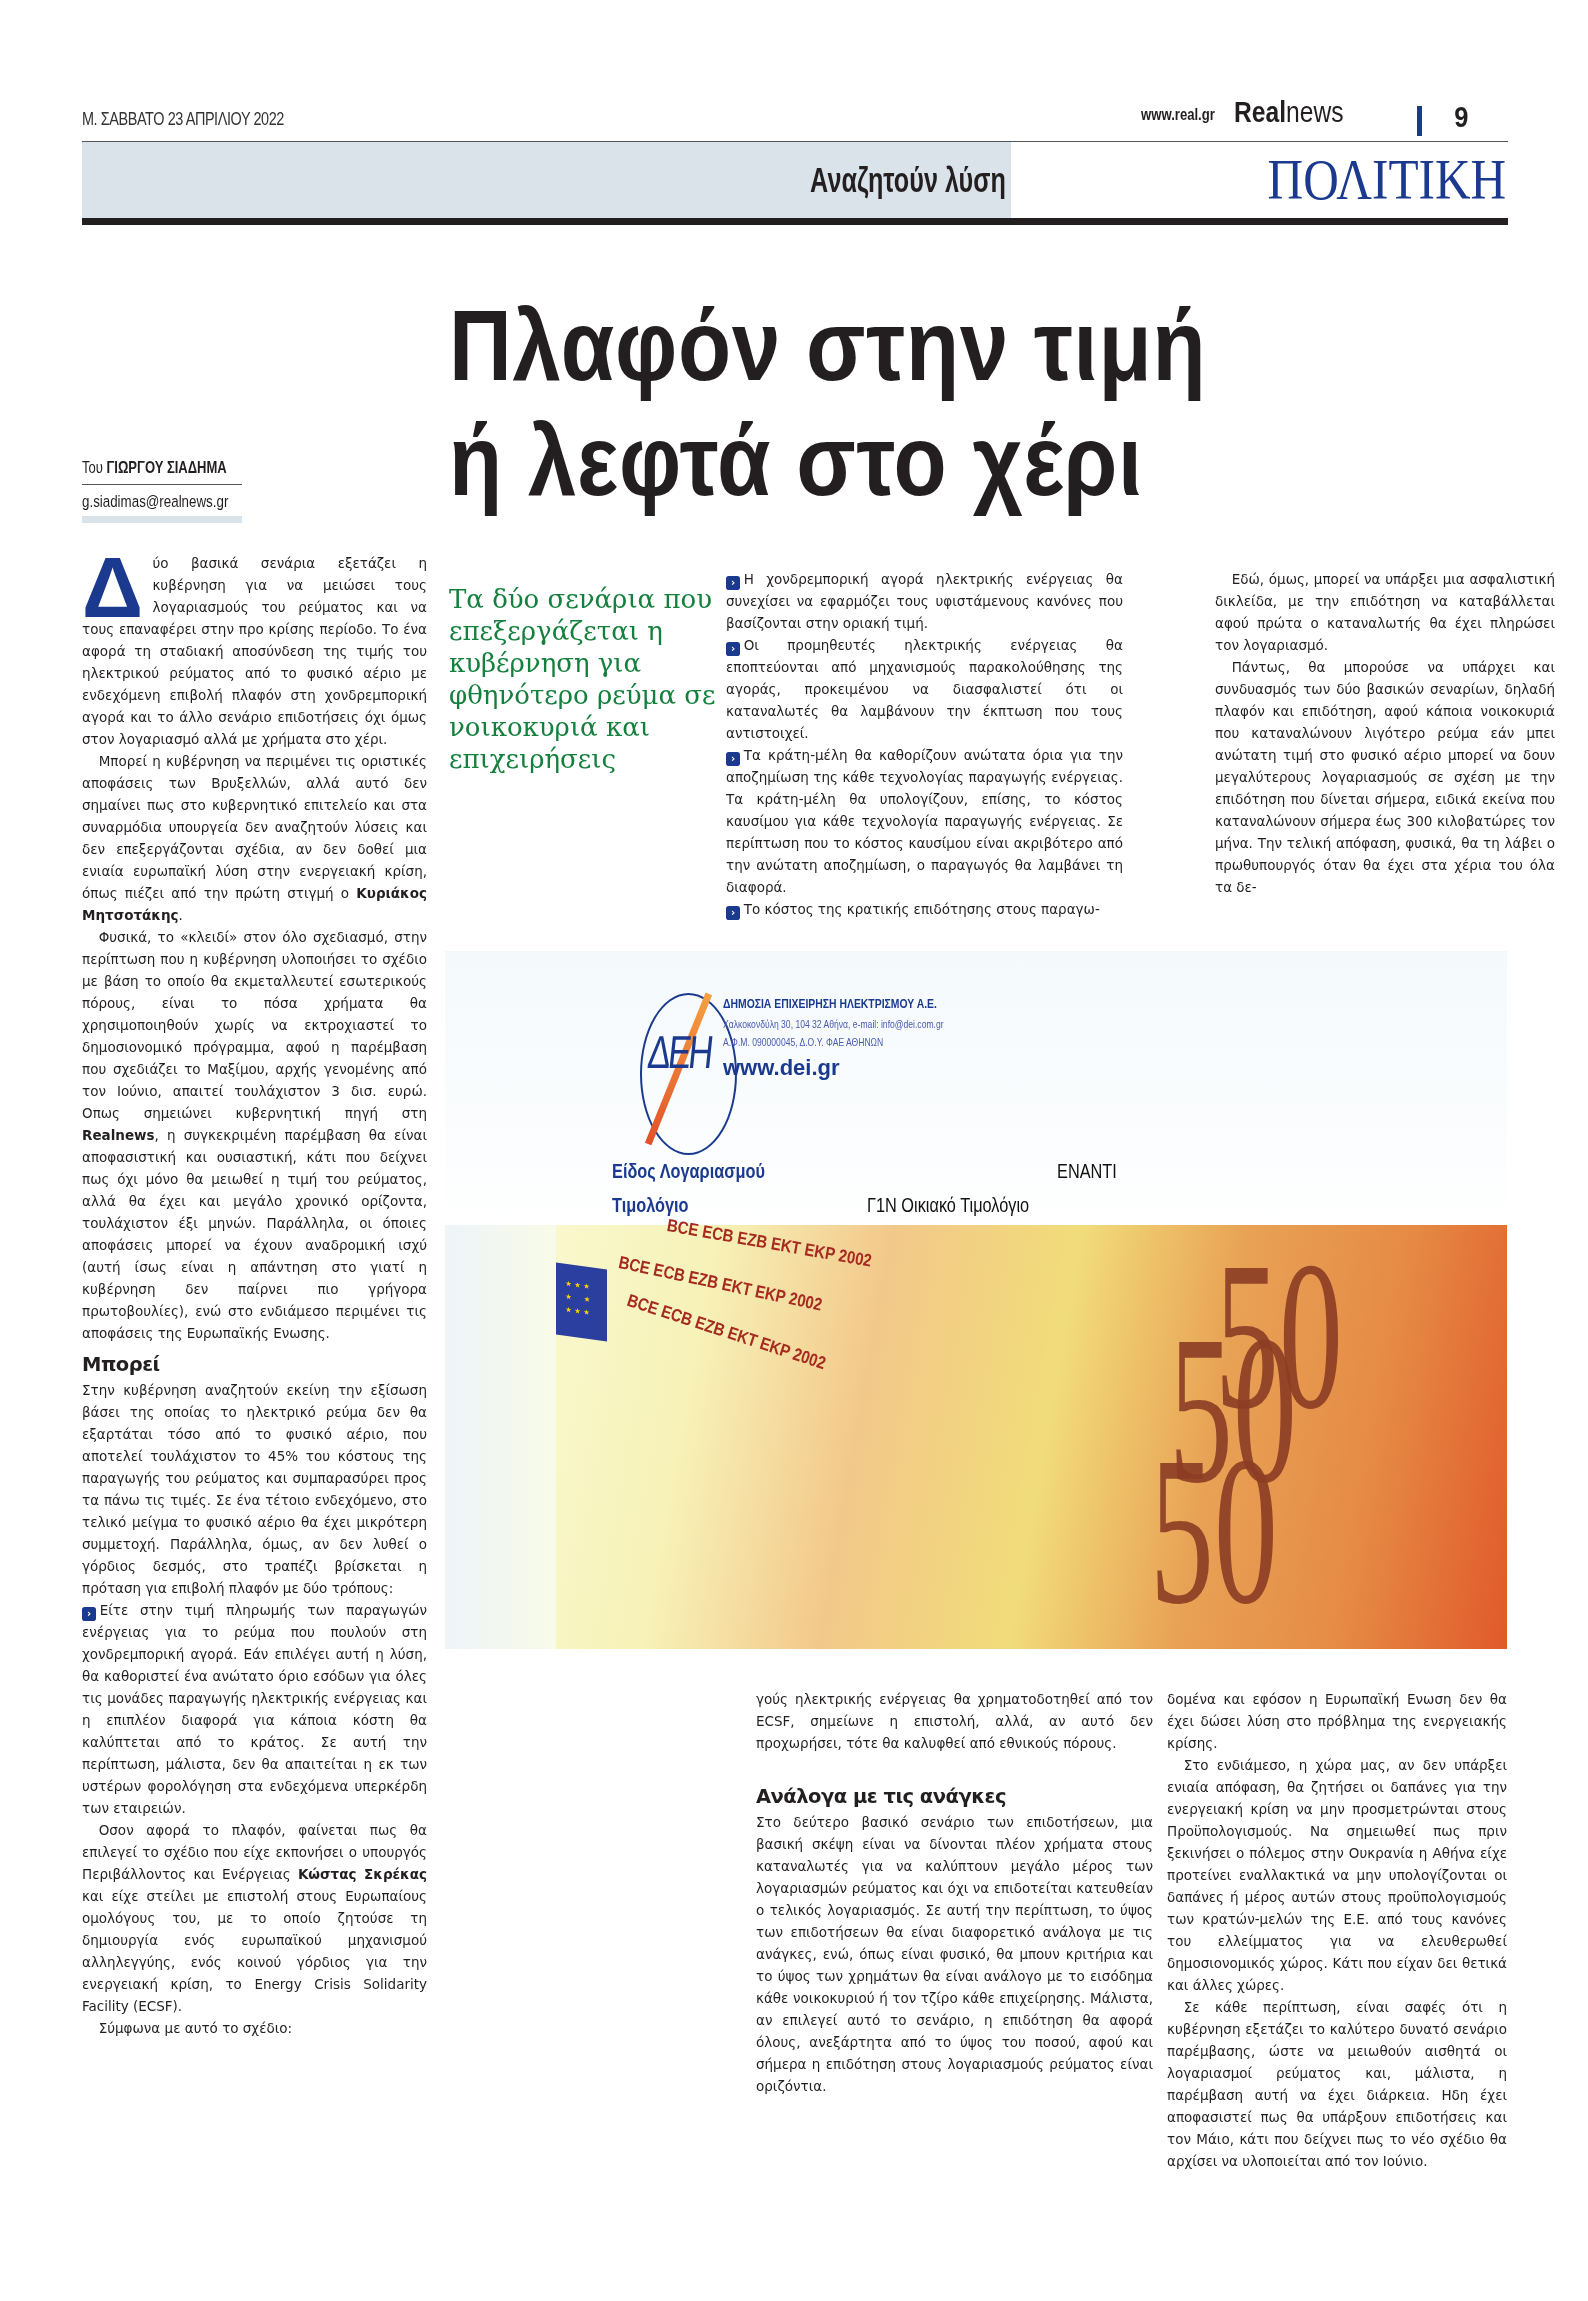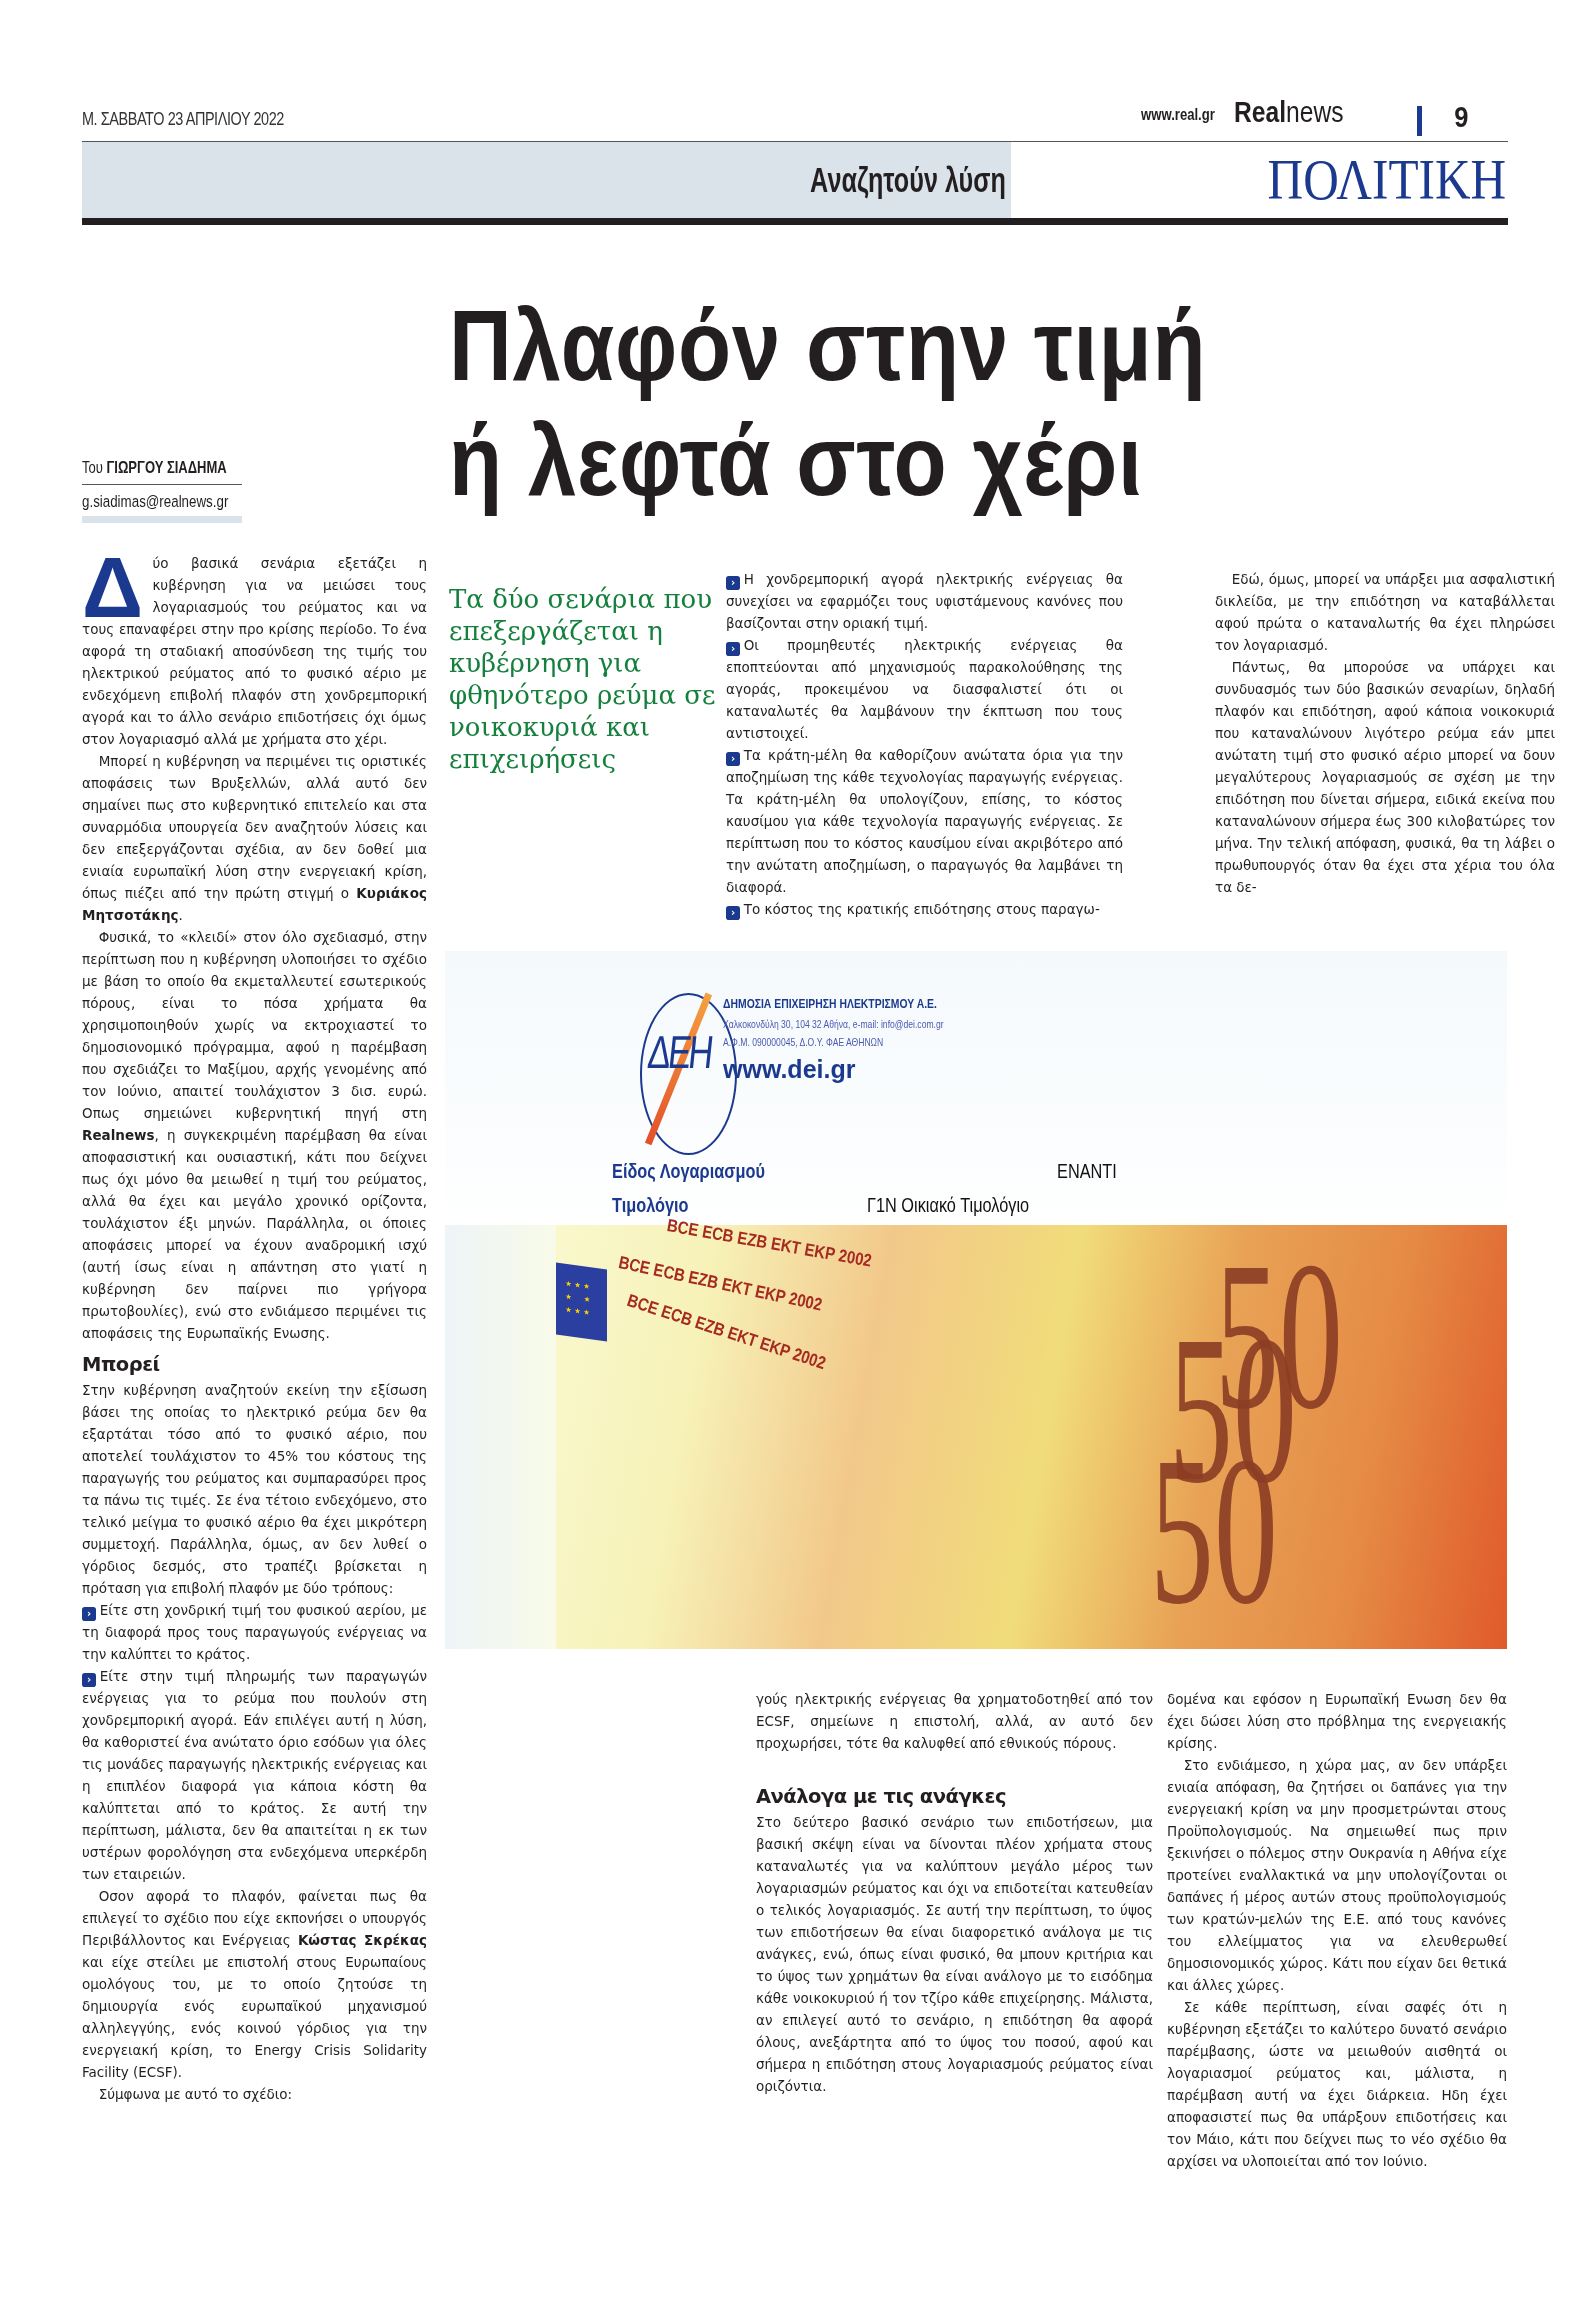--- a/index.html
+++ b/index.html
@@ -39,21 +39,21 @@
   .pull { left:449px; top:583px; width:278px; font-family:"DejaVu Serif",serif; font-size:26px; line-height:32px; color:#15803d; }
   
   .photo { left:445px; top:951px; width:1062px; height:698px; overflow:hidden; background:linear-gradient(90deg,#e8f1f6 0%,#f5fafc 40%,#fbfcfd 100%); }
   .bill-paper { position:absolute; left:0; top:0; width:1062px; height:283px; background:linear-gradient(180deg,#f4f9fc,#ffffff); }
   .logo-circle { position:absolute; left:195px; top:42px; width:93px; height:158px; border:2.8px solid #1b3a8f; border-radius:50%; }
   .logo-text { position:absolute; left:206px; top:74px; font-family:"Liberation Sans",sans-serif; font-size:46px; color:#1b3a8f; transform:scaleX(0.75) skewX(-8deg); transform-origin:left top; letter-spacing:-3.7px; }
   .bolt { position:absolute; left:230px; top:37px; width:7.4px; height:162px; background:linear-gradient(180deg,#f5a040,#e2502a); transform:rotate(22deg); }
   .co-name { position:absolute; left:278px; top:45px; font-family:"Liberation Sans",sans-serif; font-size:13px; color:#1b3a8f; font-weight:bold; transform:scaleX(0.8); transform-origin:left top; white-space:nowrap; }
   .co-addr { position:absolute; left:278px; top:67px; font-family:"Liberation Sans",sans-serif; font-size:11px; color:#4a5ab0; transform:scaleX(0.78); transform-origin:left top; white-space:nowrap; }
   .co-afm { position:absolute; left:278px; top:85px; font-family:"Liberation Sans",sans-serif; font-size:11px; color:#4a5ab0; transform:scaleX(0.78); transform-origin:left top; white-space:nowrap; }
-  .co-web { position:absolute; left:278px; top:104px; font-family:"Liberation Sans",sans-serif; font-size:25px; color:#1b3a8f; font-weight:bold; }
+  .co-web { position:absolute; left:278px; top:104px; font-family:"Liberation Sans",sans-serif; font-size:22px; color:#1b3a8f; font-weight:bold; }
   .inv-l1 { position:absolute; left:167px; top:209px; font-family:"Liberation Sans",sans-serif; font-size:20.4px; color:#1b3a8f; font-weight:bold; transform:scaleX(0.8); transform-origin:left top; white-space:nowrap; }
   .inv-l2 { position:absolute; left:167px; top:243px; font-family:"Liberation Sans",sans-serif; font-size:20.4px; color:#1b3a8f; font-weight:bold; transform:scaleX(0.8); transform-origin:left top; white-space:nowrap; }
   .inv-r1 { position:absolute; left:348px; top:209px; font-family:"Liberation Sans",sans-serif; font-size:20.4px; color:#111; transform:scaleX(0.8); transform-origin:left top; white-space:nowrap; }
   .inv-r2 { position:absolute; left:252px; top:243px; font-family:"Liberation Sans",sans-serif; font-size:20.4px; color:#111; transform:scaleX(0.8); transform-origin:left top; white-space:nowrap; }
   .notes { position:absolute; left:28px; top:274px; width:1034px; height:424px; background:linear-gradient(100deg,#fbfad8 0%,#f7f2b8 22%,#f2c88a 38%,#f1dc7a 55%,#e8a255 70%,#e58a45 85%,#e05a2a 100%); }
   .note-white { position:absolute; left:0; top:274px; width:111px; height:424px; background:linear-gradient(90deg,#eef4f8,#f8fbe8); }
   .eu-flag { position:absolute; left:111px; top:315px; width:51px; height:72px; background:#2a3f9f; transform:skewY(8deg); }
   .eu-flag::after { content:"★ ★ ★\A★     ★\A★ ★ ★"; white-space:pre; position:absolute; left:9.3px; top:13px; font-size:7.4px; line-height:13px; color:#f5d400; }
   .ecb { position:absolute; font-family:"Liberation Sans",sans-serif; font-weight:bold; color:#a52a20; font-size:17.6px; white-space:nowrap; transform-origin:left top; }
   .ecb1 { left:224px; top:264px; transform:rotate(10deg) scaleX(0.85); }
@@ -87,21 +87,20 @@
 <div class="abs byline-rule"></div>
 <div class="abs email">g.siadimas@realnews.gr</div>
 <div class="abs byline-bar"></div>
 
 <div class="col c1">
   <p class="noind"><span class="dropcap">Δ</span><span>ύο βασικά σενάρια εξετάζει η κυβέρνηση για να μειώσει τους λογαριασμούς του ρεύματος και να τους επαναφέρει στην προ κρίσης περίοδο. Το ένα αφορά τη σταδιακή αποσύνδεση της τιμής του ηλεκτρικού ρεύματος από το φυσικό αέριο με ενδεχόμενη επιβολή πλαφόν στη χονδρεμπορική αγορά και το άλλο σενάριο επιδοτήσεις όχι όμως στον λογαριασμό αλλά με χρήματα στο χέρι.</span></p>
   <p><span>Μπορεί η κυβέρνηση να περιμένει τις οριστικές αποφάσεις των Βρυξελλών, αλλά αυτό δεν σημαίνει πως στο κυβερνητικό επιτελείο και στα συναρμόδια υπουργεία δεν αναζητούν λύσεις και δεν επεξεργάζονται σχέδια, αν δεν δοθεί μια ενιαία ευρωπαϊκή λύση στην ενεργειακή κρίση, όπως πιέζει από την πρώτη στιγμή ο </span><b>Κυριάκος Μητσοτάκης</b><span>.</span></p>
   <p><span>Φυσικά, το «κλειδί» στον όλο σχεδιασμό, στην περίπτωση που η κυβέρνηση υλοποιήσει το σχέδιο με βάση το οποίο θα εκμεταλλευτεί εσωτερικούς πόρους, είναι το πόσα χρήματα θα χρησιμοποιηθούν χωρίς να εκτροχιαστεί το δημοσιονομικό πρόγραμμα, αφού η παρέμβαση που σχεδιάζει το Μαξίμου, αρχής γενομένης από τον Ιούνιο, απαιτεί τουλάχιστον 3 δισ. ευρώ. Οπως σημειώνει κυβερνητική πηγή στη </span><b>Realnews</b><span>, η συγκεκριμένη παρέμβαση θα είναι αποφασιστική και ουσιαστική, κάτι που δείχνει πως όχι μόνο θα μειωθεί η τιμή του ρεύματος, αλλά θα έχει και μεγάλο χρονικό ορίζοντα, τουλάχιστον έξι μηνών. Παράλληλα, οι όποιες αποφάσεις μπορεί να έχουν αναδρομική ισχύ (αυτή ίσως είναι η απάντηση στο γιατί η κυβέρνηση δεν παίρνει πιο γρήγορα πρωτοβουλίες), ενώ στο ενδιάμεσο περιμένει τις αποφάσεις της Ευρωπαϊκής Ενωσης.</span></p>
   <h3>Μπορεί</h3>
   <p class="noind">Στην κυβέρνηση αναζητούν εκείνη την εξίσωση βάσει της οποίας το ηλεκτρικό ρεύμα δεν θα εξαρτάται τόσο από το φυσικό αέριο, που αποτελεί τουλάχιστον το 45% του κόστους της παραγωγής του ρεύματος και συμπαρασύρει προς τα πάνω τις τιμές. Σε ένα τέτοιο ενδεχόμενο, στο τελικό μείγμα το φυσικό αέριο θα έχει μικρότερη συμμετοχή. Παράλληλα, όμως, αν δεν λυθεί ο γόρδιος δεσμός, στο τραπέζι βρίσκεται η πρόταση για επιβολή πλαφόν με δύο τρόπους:</p>
-  <p class="noind"><span class="bullet">›</span><span>Είτε στη χονδρική τιμή του φυσικού αερίου, με τη διαφορά προς τους παραγωγούς ενέργειας να την καλύπτει το κράτος.</span></p>
   <p class="noind"><span class="bullet">›</span><span>Είτε στην τιμή πληρωμής των παραγωγών ενέργειας για το ρεύμα που πουλούν στη χονδρεμπορική αγορά. Εάν επιλέγει αυτή η λύση, θα καθοριστεί ένα ανώτατο όριο εσόδων για όλες τις μονάδες παραγωγής ηλεκτρικής ενέργειας και η επιπλέον διαφορά για κάποια κόστη θα καλύπτεται από το κράτος. Σε αυτή την περίπτωση, μάλιστα, δεν θα απαιτείται η εκ των υστέρων φορολόγηση στα ενδεχόμενα υπερκέρδη των εταιρειών.</span></p>
   <p><span>Οσον αφορά το πλαφόν, φαίνεται πως θα επιλεγεί το σχέδιο που είχε εκπονήσει ο υπουργός Περιβάλλοντος και Ενέργειας </span><b>Κώστας Σκρέκας</b><span> και είχε στείλει με επιστολή στους Ευρωπαίους ομολόγους του, με το οποίο ζητούσε τη δημιουργία ενός ευρωπαϊκού μηχανισμού αλληλεγγύης, ενός κοινού γόρδιος για την ενεργειακή κρίση, το Energy Crisis Solidarity Facility (ECSF).</span></p>
   <p>Σύμφωνα με αυτό το σχέδιο:</p>
 </div>
 
 <div class="abs pull">Τα δύο σενάρια που επεξεργάζεται η κυβέρνηση για φθηνότερο ρεύμα σε νοικοκυριά και επιχειρήσεις</div>
 
 <div class="col c3">
   <p class="noind"><span class="bullet">›</span><span>Η χονδρεμπορική αγορά ηλεκτρικής ενέργειας θα συνεχίσει να εφαρμόζει τους υφιστάμενους κανόνες που βασίζονται στην οριακή τιμή.</span></p>
   <p class="noind"><span class="bullet">›</span><span>Οι προμηθευτές ηλεκτρικής ενέργειας θα εποπτεύονται από μηχανισμούς παρακολούθησης της αγοράς, προκειμένου να διασφαλιστεί ότι οι καταναλωτές θα λαμβάνουν την έκπτωση που τους αντιστοιχεί.</span></p>

